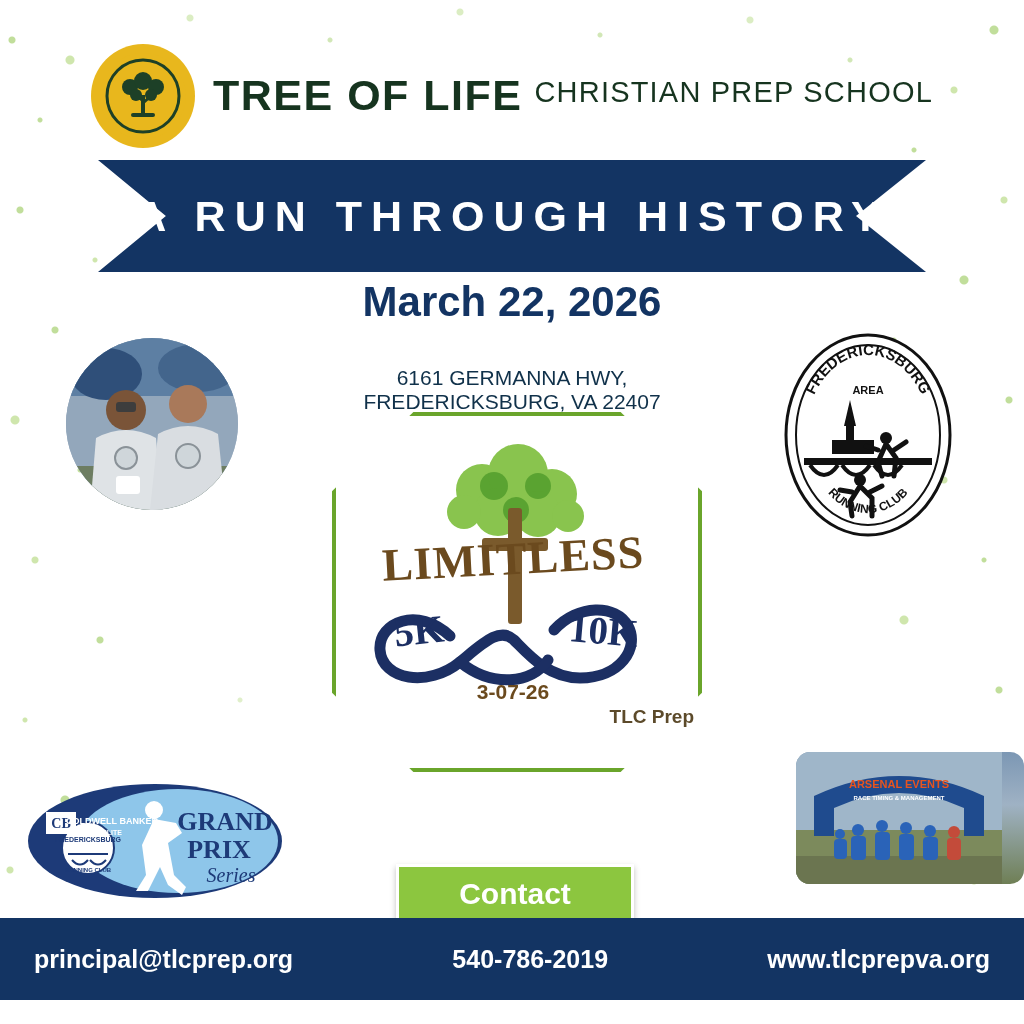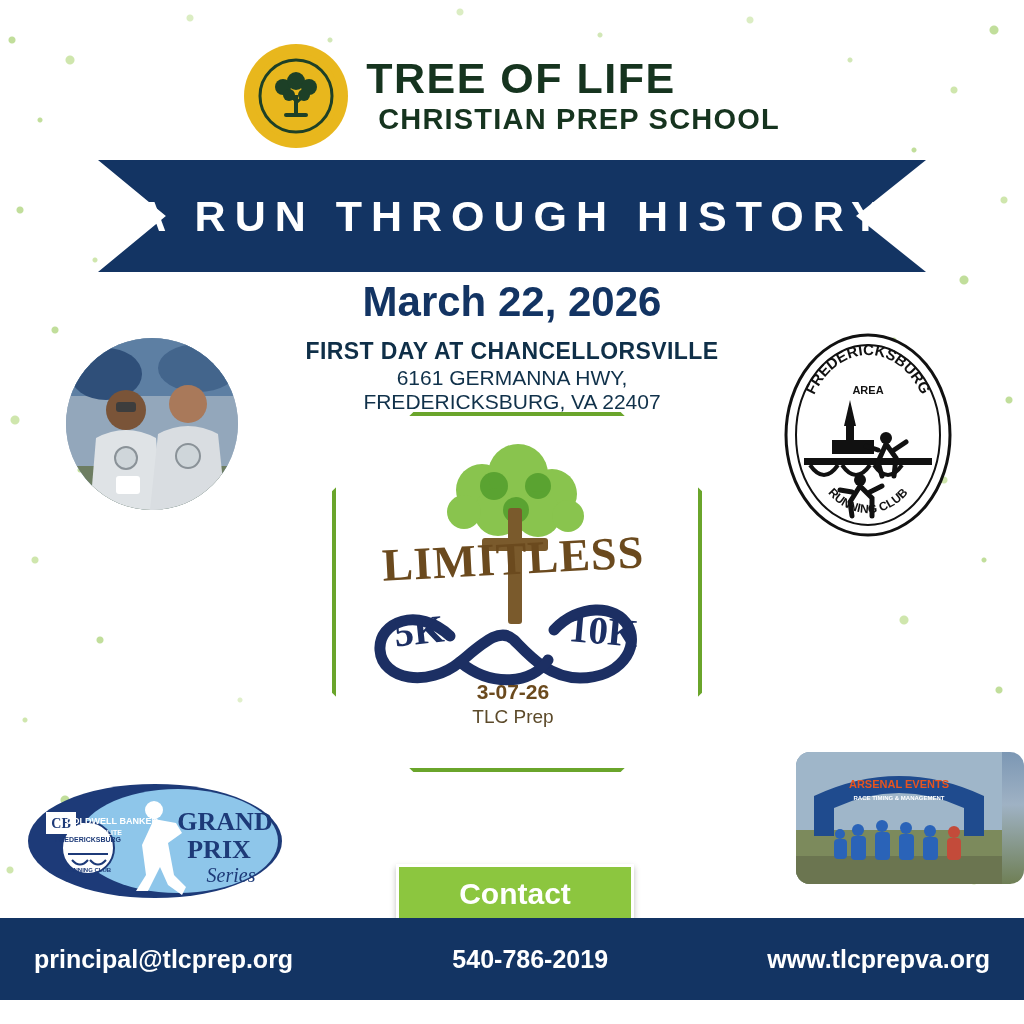--- a/index.html
+++ b/index.html
@@ -84,28 +84,28 @@
     display:flex;align-items:center;justify-content:center;gap:18px;
   }
   .logo-badge{
     width:104px;height:104px;border-radius:50%;
     background:#e8b71d;
     display:flex;align-items:center;justify-content:center;
     flex:0 0 auto;position:relative;
   }
   .logo-badge svg{display:block;}
   .logo-text{
-    display:flex;flex-direction:column;line-height:1.02;justify-content:center;
+    display:flex;flex-direction:row;line-height:1.02;justify-content:center;
   }
   .logo-line1{
     font-size:43px;font-weight:bold;letter-spacing:1.5px;
     color:#16341f;
   }
   .logo-line2{
-    font-size:29px;font-weight:bold;letter-spacing:1.2px;
+    font-size:29px;font-weight:normal;letter-spacing:1.2px;
     color:#16341f;margin-top:4px;margin-left:12px;
   }
 
   
   .ribbon-wrap{
     position:absolute;left:0;top:160px;width:1024px;height:112px;
   }
   .ribbon-shape{
     position:absolute;left:98px;top:0;width:828px;height:112px;
     background:#133463;
@@ -165,22 +165,22 @@
   .dist-right{
     position:absolute;right:56px;top:196px;
     font-size:39px;font-weight:bold;color:#1c2f63;
     font-family:"Liberation Serif", serif;transform:rotate(5deg);
   }
   .oct-date{
     position:absolute;left:0;top:268px;width:362px;text-align:center;
     font-size:21px;font-weight:bold;color:#6b4a1e;
   }
   .oct-org{
-    position:absolute;left:0;top:294px;width:362px;text-align:center;
-    font-size:19px;color:#5c4a2a;
+    position:absolute;left:0;top:294px;width:362px;text-align:right;
+    font-size:19px;color:#5c4a2a;font-weight:bold;
   }
 
   
   .photo-runners{
     position:absolute;left:66px;top:338px;width:172px;height:172px;
     border-radius:50%;overflow:hidden;
     background:linear-gradient(160deg,#5e7a99 0%,#8fa4bb 42%,#b9c8d4 100%);
   }
   .photo-arch{
     position:absolute;left:796px;top:752px;width:228px;height:132px;
@@ -261,21 +261,20 @@
     </div>
   </div>
 
   <div class="ribbon-wrap">
     <div class="ribbon-shape"></div>
     <div class="ribbon-notch-r"></div>
     <div class="ribbon-title">A RUN THROUGH HISTORY</div>
   </div>
 
   <div class="date">March 22, 2026</div>
-  <div class="venue">FIRST  DAY  AT CHANCELLORSVILLE</div>
   <div class="addr1">6161 GERMANNA HWY,</div>
   <div class="addr2">FREDERICKSBURG, VA 22407</div>
 
   <div class="photo-runners">
     <svg width="172" height="172" viewBox="0 0 172 172" aria-hidden="true">
       <rect width="172" height="172" fill="#93a7bb"></rect>
       <rect x="0" y="0" width="172" height="58" fill="#5d7fa3"></rect>
       <ellipse cx="40" cy="36" rx="36" ry="26" fill="#2f4f79"></ellipse>
       <ellipse cx="132" cy="30" rx="40" ry="24" fill="#43658c"></ellipse>
       <rect x="0" y="128" width="172" height="44" fill="#6d7d62"></rect>

